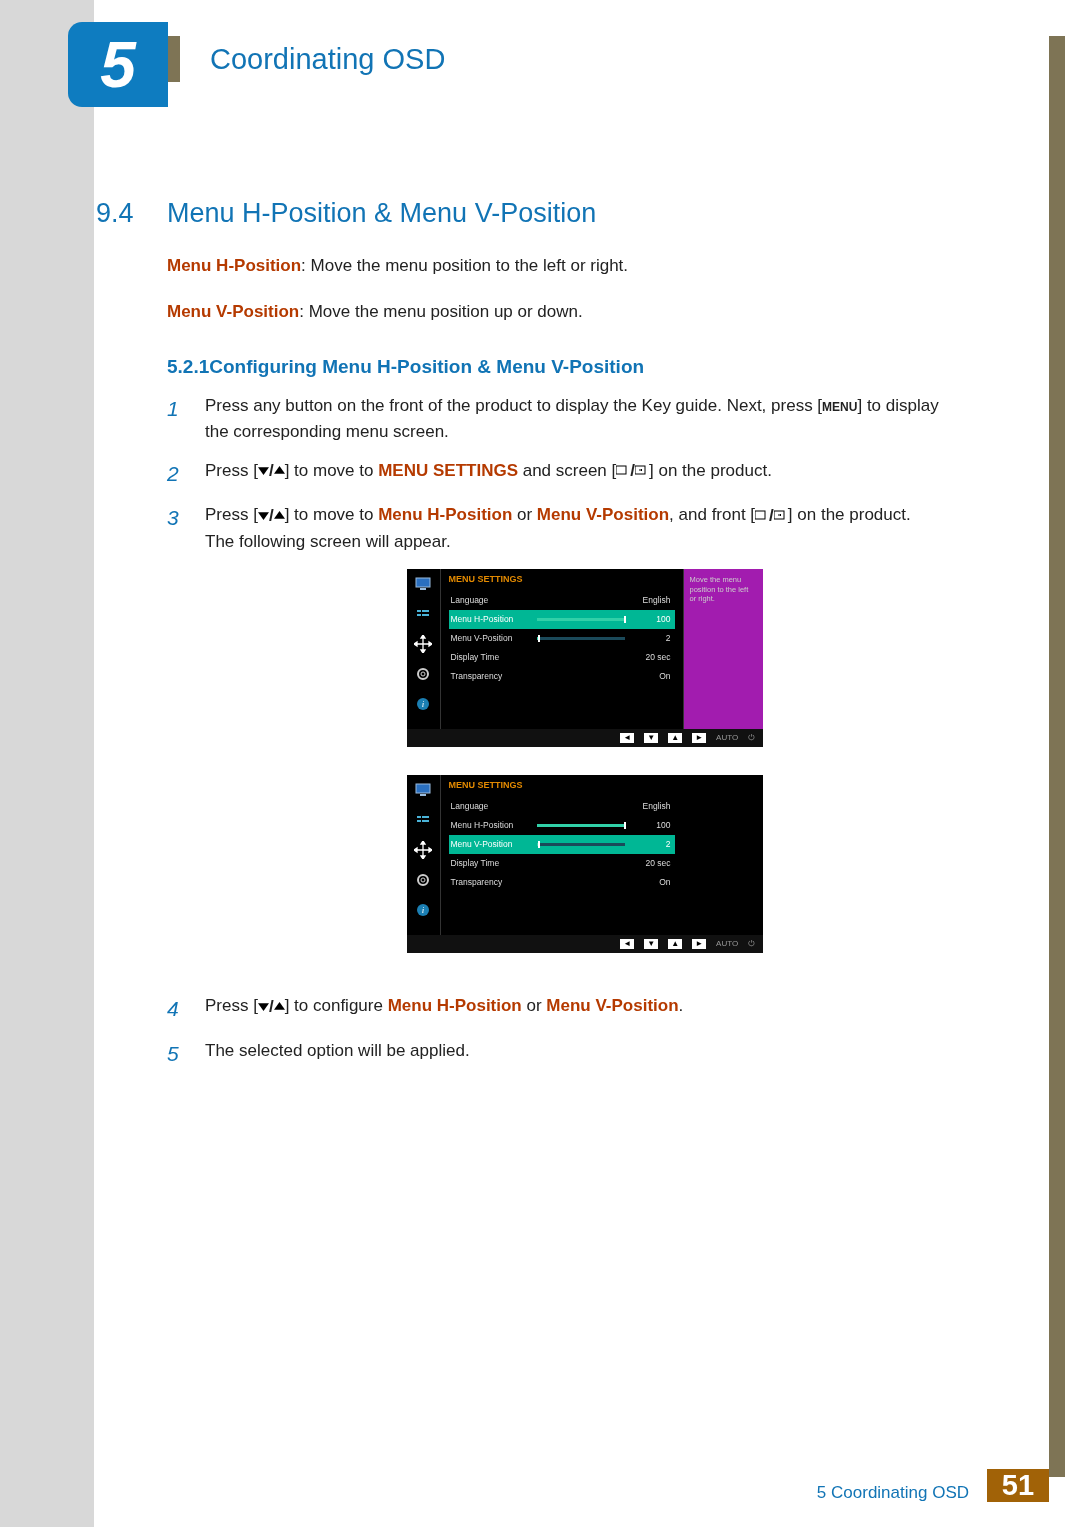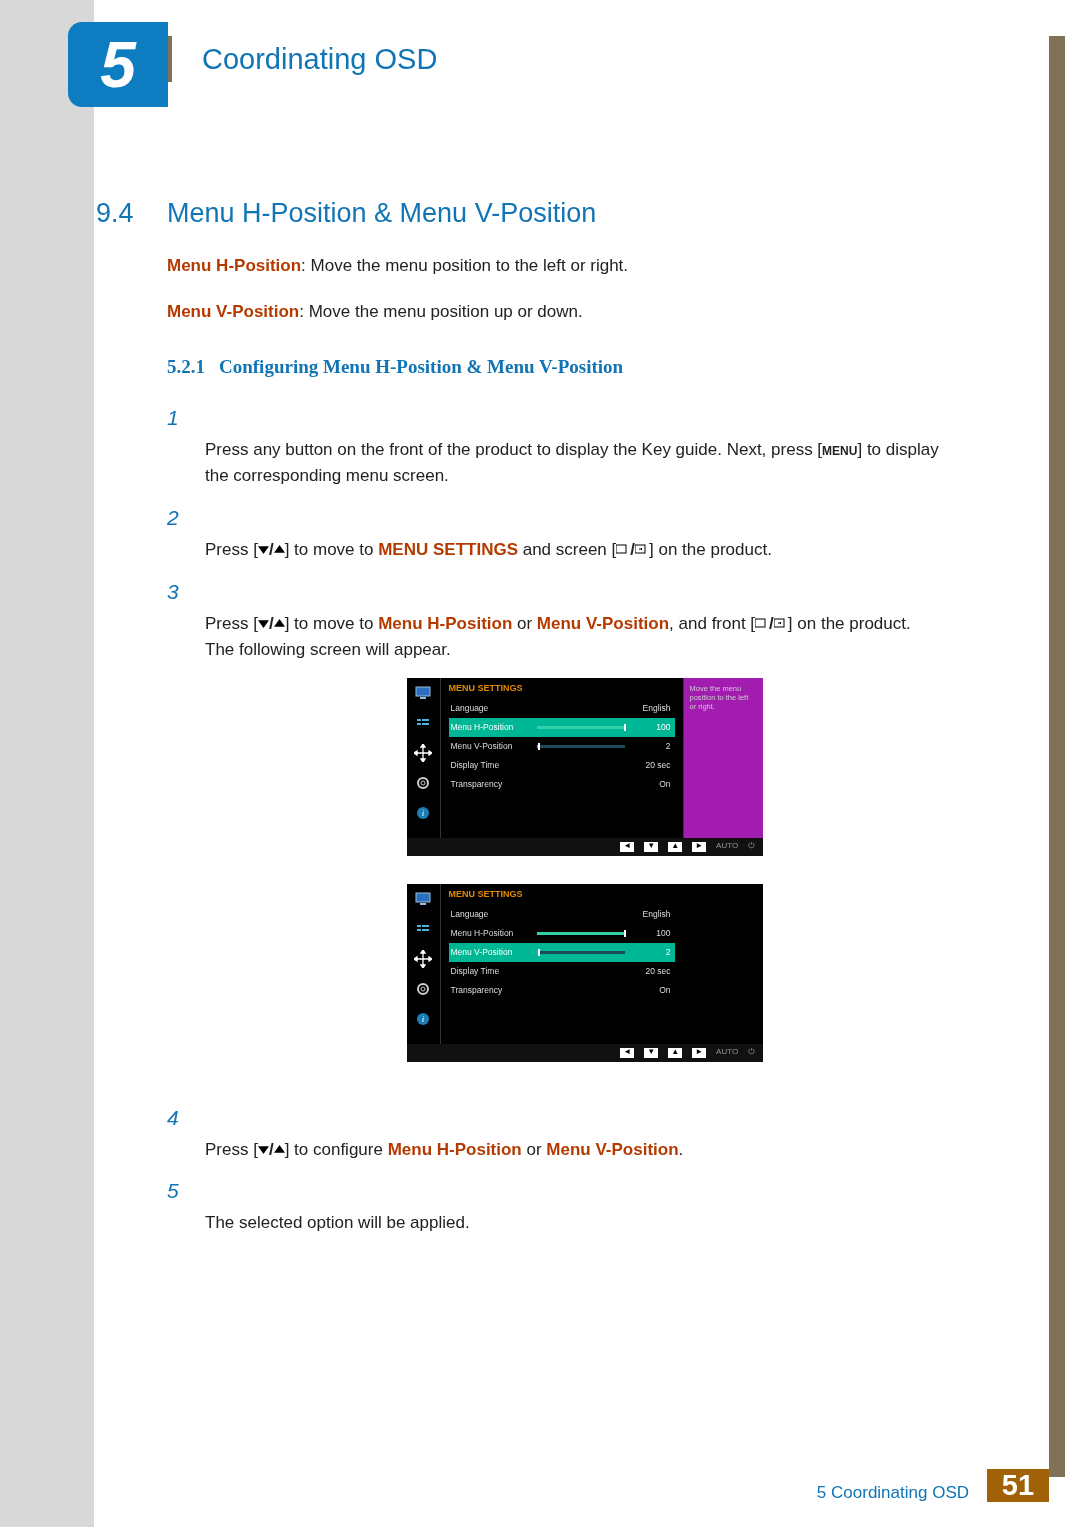--- a/index.html
+++ b/index.html
@@ -2,34 +2,34 @@
 <html><head>
 <meta charset="utf-8">
 <style>
 * { margin:0; padding:0; box-sizing:border-box; }
 body { width:1080px; height:1527px; font-family:Arial,Helvetica,sans-serif; background:#fff; position:relative; color:#222; font-size:17px; }
 .gray-top { position:absolute; left:0; top:0; width:94px; height:1527px; background:#d8d8d8; }
 .top-bar { position:absolute; left:94px; right:15px; top:36px; height:46px; background:#7e7455; }
 .top-bar-right { position:absolute; right:15px; top:82px; width:16px; height:1395px; background:#7e7455; }
 .chapter-block { position:absolute; left:68px; top:22px; width:100px; height:85px; background:#0e7cc0; border-radius:14px 0 0 14px; display:flex; align-items:center; justify-content:center; }
 .chapter-num { color:#fff; font-size:64px; font-weight:bold; font-style:italic; }
-.title-white { position:absolute; left:172px; top:36px; right:31px; height:46px; background:#fff; display:flex; align-items:center; padding-left:30px; }
+.title-white { position:absolute; left:180px; top:36px; right:31px; height:46px; background:#fff; display:flex; align-items:center; padding-left:30px; }
 .title-white span { font-size:29px; color:#1174b5; font-weight:normal; }
 .sec-num { position:absolute; left:96px; top:198px; font-size:27px; color:#1174b5; font-weight:normal; }
 .sec-title { position:absolute; left:167px; top:198px; font-size:27px; color:#1174b5; font-weight:normal; }
 .content { position:absolute; left:167px; top:253px; right:116px; line-height:1.55; }
 .content p { margin-bottom:20px; }
 .red { color:#b53a00; font-weight:bold; }
-.subsec { display:flex; gap:14px; margin-top:26px; margin-bottom:21px;font-family:Liberation Serif, serif; }
+.subsec { display:flex; margin-top:26px; margin-bottom:12px; }
 .subsec-num { color:#1174b5; font-size:19px; font-weight:bold; }
 .subsec-title { color:#1174b5; font-size:19px; font-weight:bold; }
 .steps { margin-top:10px; }
 .step { display:flex; gap:20px; margin-bottom:12px; line-height:1.55; }
 .step-num { color:#1174b5; font-size:21px; font-style:italic; min-width:18px; padding-top:0; }
-.step-body { flex:1; font-size:17px;margin-top:35px; }
+.step-body { flex:1; font-size:17px; }
 .step-body .label-menu { font-family:Arial; font-weight:bold; font-size:12px; border:none; }
 .osd-pair { margin:14px 0 20px 0; }
 .osd-box { margin:0 auto 28px auto; width:356px; }
 .osd-top { display:flex; background:#000; height:160px; }
 .osd-side { width:34px; background:#000; border-right:1px solid #333; display:flex; flex-direction:column; align-items:center; justify-content:flex-start; gap:12px; padding-top:6px; }
 .osd-side .sicon { width:18px; height:18px; display:flex; align-items:center; justify-content:center; color:#ccc; font-size:13px; }
 .osd-main { width:242px; background:#000; padding:4px 8px 4px 8px; }
 .osd-head { color:#e38a00; font-size:9px; font-weight:bold; margin-bottom:4px; }
 .osd-row { display:flex; align-items:center; height:19px; font-size:8.5px; color:#ddd; }
 .osd-row.sel { background:#00b795; color:#fff; }

